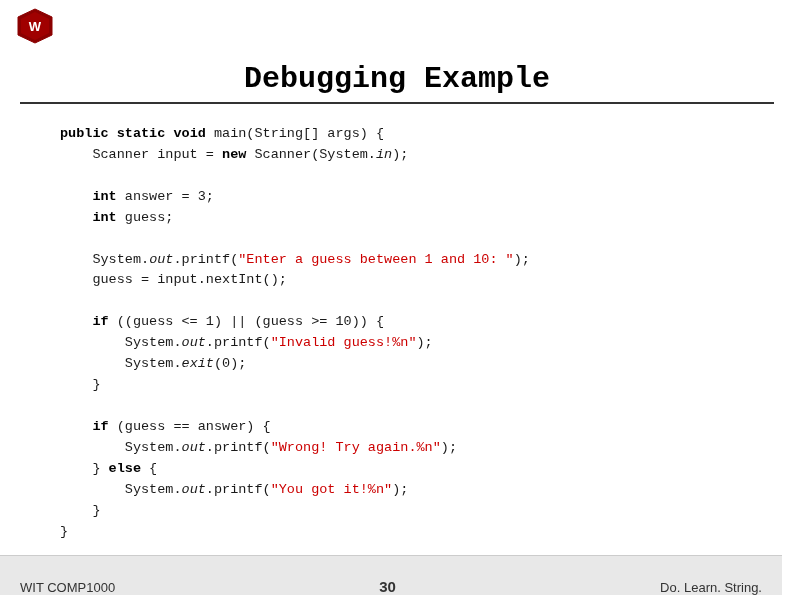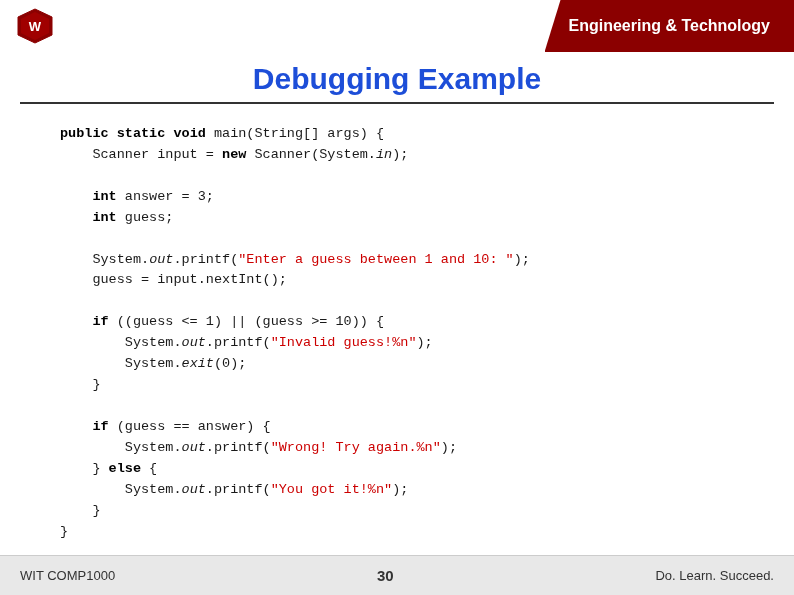--- a/index.html
+++ b/index.html
@@ -56,22 +56,22 @@
 
     
     .page-title-section {
       text-align: center;
       padding: 10px 0 6px 0;
     }
 
     .page-title {
       font-size: 30px;
       font-weight: bold;
-      color: #1d4ed8;
-      font-family: Liberation Sans, sans-serif;
+      color: #000000;
+      font-family: Liberation Mono, monospace;
     }
 
     .title-rule {
       border: none;
       border-top: 2px solid #333;
       margin: 6px 20px 0 20px;
     }
 
     
     .main-content {
@@ -98,26 +98,26 @@
 
     .code-red {
       color: #cc0000;
     }
 
     
     .footer {
       position: absolute;
       bottom: 0;
       left: 0;
-      right: 0;
+      right: 12px;
       height: 40px;
       background: #e8e8e8;
       border-top: 1px solid #ccc;
       display: flex;
-      align-items: center;
+      align-items: flex-end;
       justify-content: space-between;
       padding: 0 20px;
     }
 
     .footer-left, .footer-center, .footer-right {
       font-size: 13px;
       color: #333;
     }
 
     .footer-center {
@@ -129,23 +129,20 @@
 <body>
 
 <div class="header">
   <div class="header-left">
 
     <svg class="wit-logo" viewBox="0 0 38 38" xmlns="http://www.w3.org/2000/svg">
       <polygon points="19,2 36,10 36,28 19,36 2,28 2,10" fill="#8b0000" stroke="#8b0000" stroke-width="1"></polygon>
       <polygon points="19,5 33,12 33,26 19,33 5,26 5,12" fill="#a00000"></polygon>
       <text x="19" y="24" text-anchor="middle" font-size="13" font-weight="bold" fill="#fff" font-family="Arial">W</text>
     </svg>
-  </div>
-  <div class="header-right">
-    <span>Engineering &amp; Technology</span>
   </div>
 </div>
 
 <div class="page-title-section">
   <h1 class="page-title">Debugging Example</h1>
   <hr class="title-rule">
 </div>
 
 <div class="main-content">
   <div class="code-block"><span><span class="code-keyword">public</span> <span class="code-keyword">static</span> <span class="code-keyword">void</span> main(String[] args) {</span>
@@ -166,14 +163,14 @@
 <span>        System.<span class="code-italic">out</span>.printf(<span class="code-red">"Wrong! Try again.%n"</span>);</span>
 <span>    } <span class="code-keyword">else</span> {</span>
 <span>        System.<span class="code-italic">out</span>.printf(<span class="code-red">"You got it!%n"</span>);</span>
 <span>    }</span>
 <span>}</span></div>
 </div>
 
 <div class="footer">
   <span class="footer-left">WIT COMP1000</span>
   <span class="footer-center">30</span>
-  <span class="footer-right">Do. Learn. Succeed.</span>
+  <span class="footer-right">Do. Learn. String.</span>
 </div>
 
 </body></html>

